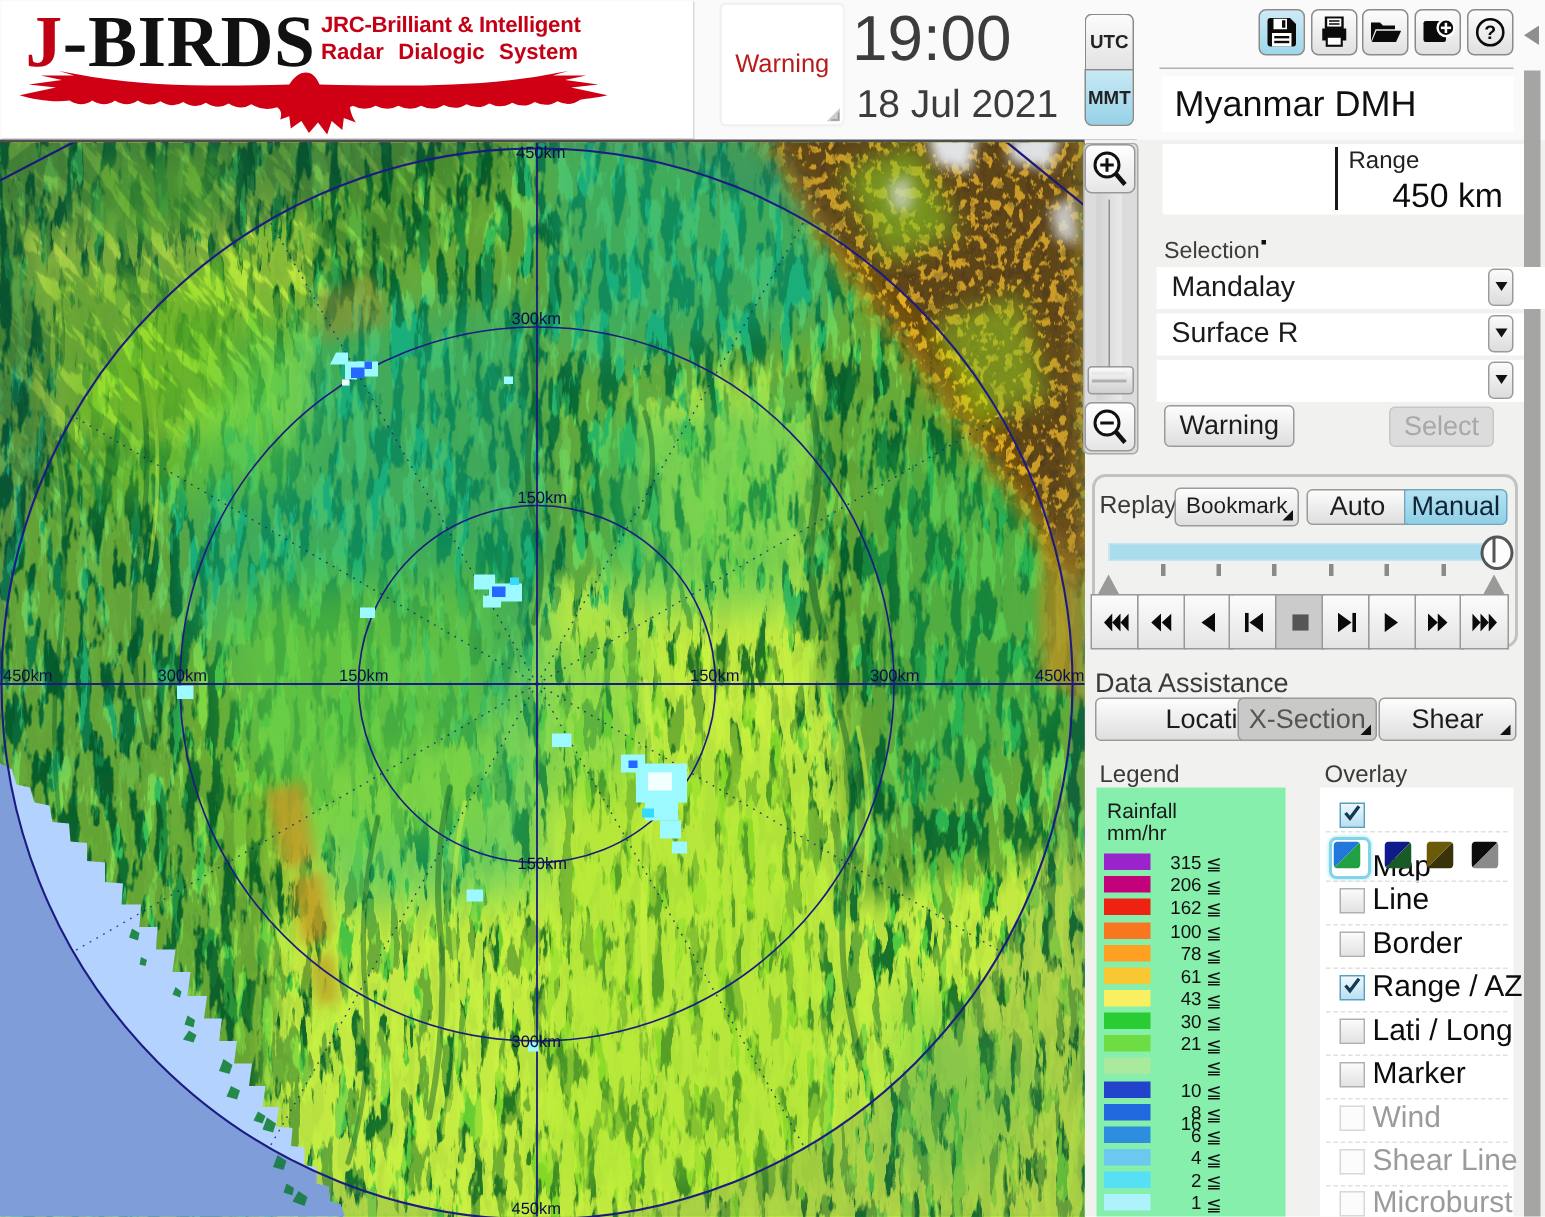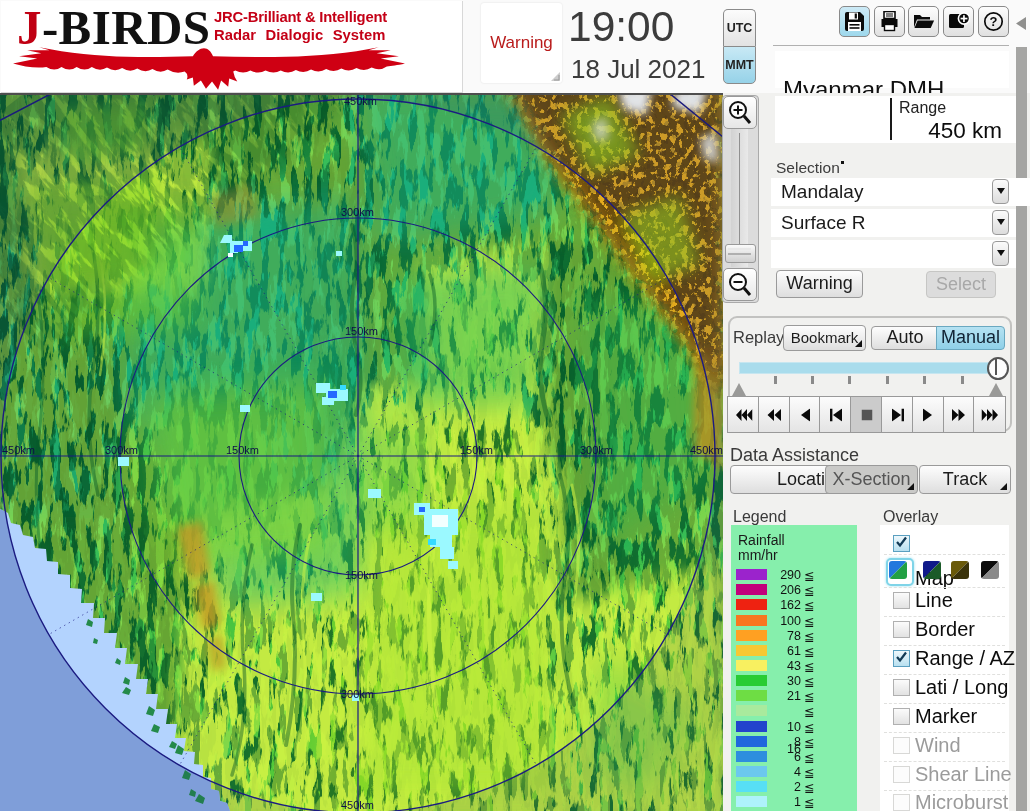--- a/index.html
+++ b/index.html
@@ -15,21 +15,21 @@
 #date{left:571px;top:54px;font-size:26px;color:#3c3c3c;}
 .tz{left:723px;width:31px;height:36px;border:1px solid #8a8a8a;font-size:12.5px;font-weight:bold;color:#222;
  text-align:center;line-height:36px;}
 #utc{top:9px;border-radius:5px 5px 0 0;background:linear-gradient(#fcfcfc,#e2e2e2);border-bottom:none;}
 #mmt{top:46px;border-radius:0 0 5px 5px;background:linear-gradient(#c8e9f5,#96d2e8);}
 .tb{top:6px;width:29px;height:29px;border:1px solid #8a8a8a;border-radius:5px;background:linear-gradient(#fdfdfd,#e0e0e0);}
 .tb.sel{background:linear-gradient(#cdeaf6,#9ed8ec);}
 .tb svg{position:absolute;left:4px;top:4px;}
 #hsep{left:773px;top:45px;width:236px;height:1px;background:#b0b0b0;}
 #dmhbox{left:775px;top:51px;width:234px;height:37px;background:#fff;}
-#dmhbox span{position:absolute;left:8px;top:5px;font-size:24px;color:#101010;margin-top:20px;}
+#dmhbox span{position:absolute;left:8px;top:5px;font-size:24px;color:#101010;}
 #hline{left:0;top:93px;width:758px;height:3px;background:#4e4e4e;}
 #panel{left:723px;top:93px;width:307px;height:718px;background:#f1f1ef;}
 #strip{left:1016px;top:47px;width:11px;height:764px;background:#a5a5a3;}
 #collapse{left:1015px;top:17px;width:12px;height:13px;}
 
 #rangebox{left:775px;top:96px;width:241px;height:47px;background:#fff;}
 #rangediv{left:890px;top:98px;width:2px;height:42px;background:#1a1a1a;}
 #rangelbl{left:899px;top:99px;font-size:16px;color:#222;}
 #rangeval{left:899px;top:118px;width:103px;text-align:right;font-size:22.5px;color:#0c0c0c;}
 #sellbl{left:776px;top:159px;font-size:15.5px;color:#3c3c3c;}
@@ -525,29 +525,29 @@
     </svg>
   </div>
 <div class="abs playrow" style="left:973.4px;">
     <svg width="17" height="12" viewBox="0 0 17 12">
       <path fill="#0a0a0a" d="M0,0 L0,12 L5.5,6 z M5.5,0 L5.5,12 L11,6 z M11,0 L11,12 L16.5,6 z"></path>
     </svg>
   </div>
 <div class="abs" id="dalbl">Data Assistance</div>
 <div class="abs btn wedge" id="daloc">Location</div>
 <div class="abs btn wedge" id="daxs">X-Section</div>
-<div class="abs btn wedge" id="datr">Track</div>
+<div class="abs btn wedge" id="datr">Shear</div>
 <div class="abs" id="leglbl">Legend</div>
 <div class="abs" id="legbox">
     <div class="rf">Rainfall<br>mm/hr</div>
   </div>
 <div class="abs" id="ovlbl">Overlay</div>
 <div class="abs" id="ovbox"></div>
 <div class="abs sw" style="top:569.0px;background:#9b23cc;"></div>
-<div class="abs lv" style="left:771px;top:568.0px;">290</div>
+<div class="abs lv" style="left:771px;top:568.0px;">315</div>
 <div class="abs le" style="left:804px;top:568.0px;">≦</div>
 <div class="abs sw" style="top:584.1px;background:#c2017b;"></div>
 <div class="abs lv" style="left:771px;top:583.1px;">206</div>
 <div class="abs le" style="left:804px;top:583.1px;">≦</div>
 <div class="abs sw" style="top:599.3px;background:#ee2211;"></div>
 <div class="abs lv" style="left:771px;top:598.3px;">162</div>
 <div class="abs le" style="left:804px;top:598.3px;">≦</div>
 <div class="abs sw" style="top:614.5px;background:#f8761f;"></div>
 <div class="abs lv" style="left:771px;top:613.5px;">100</div>
 <div class="abs le" style="left:804px;top:613.5px;">≦</div>

